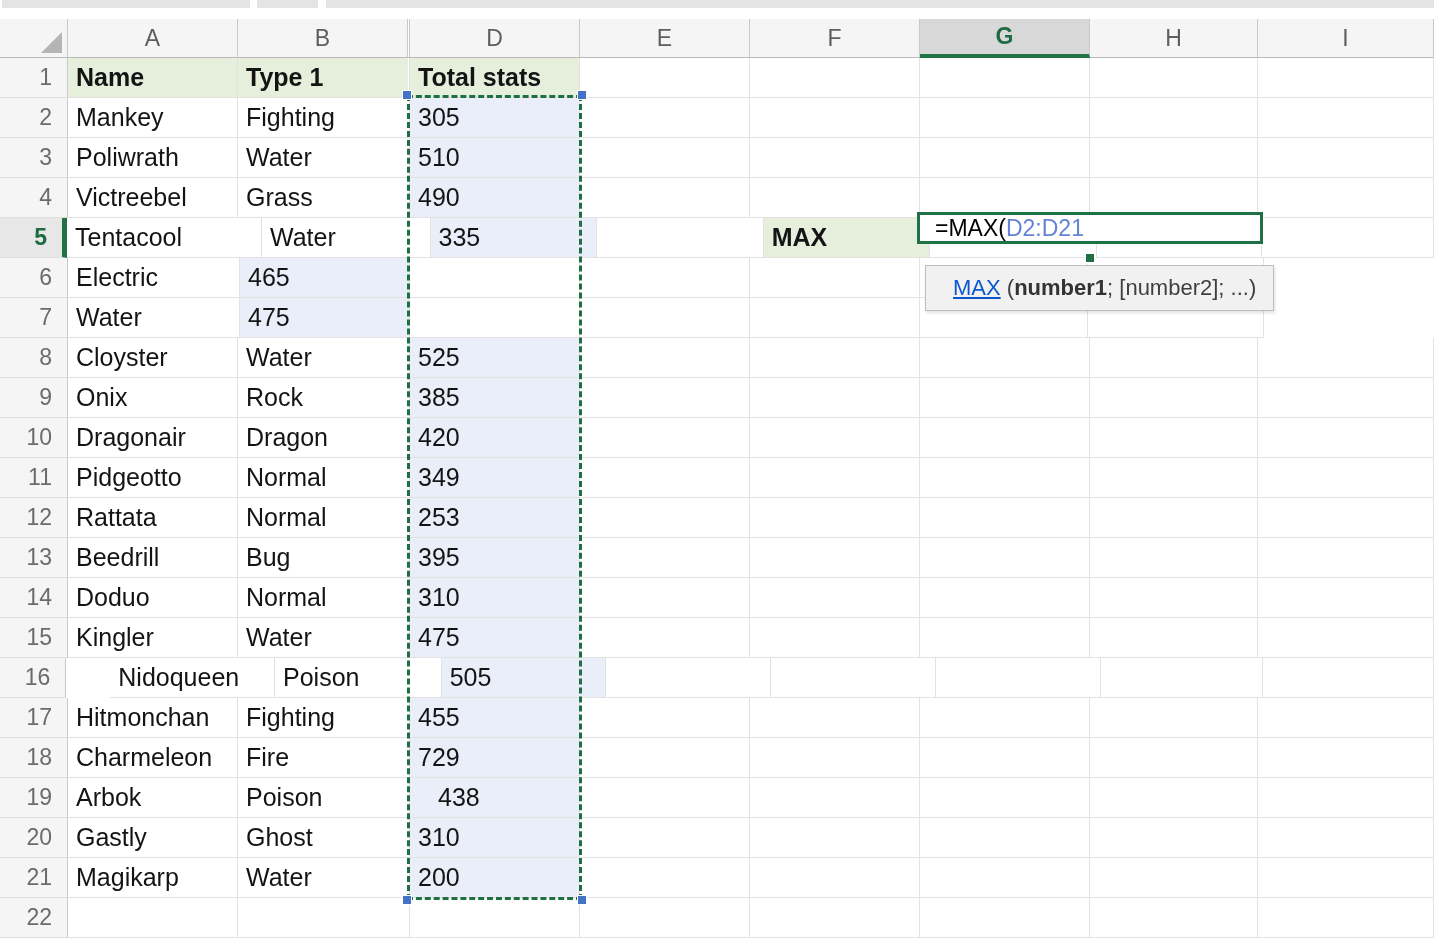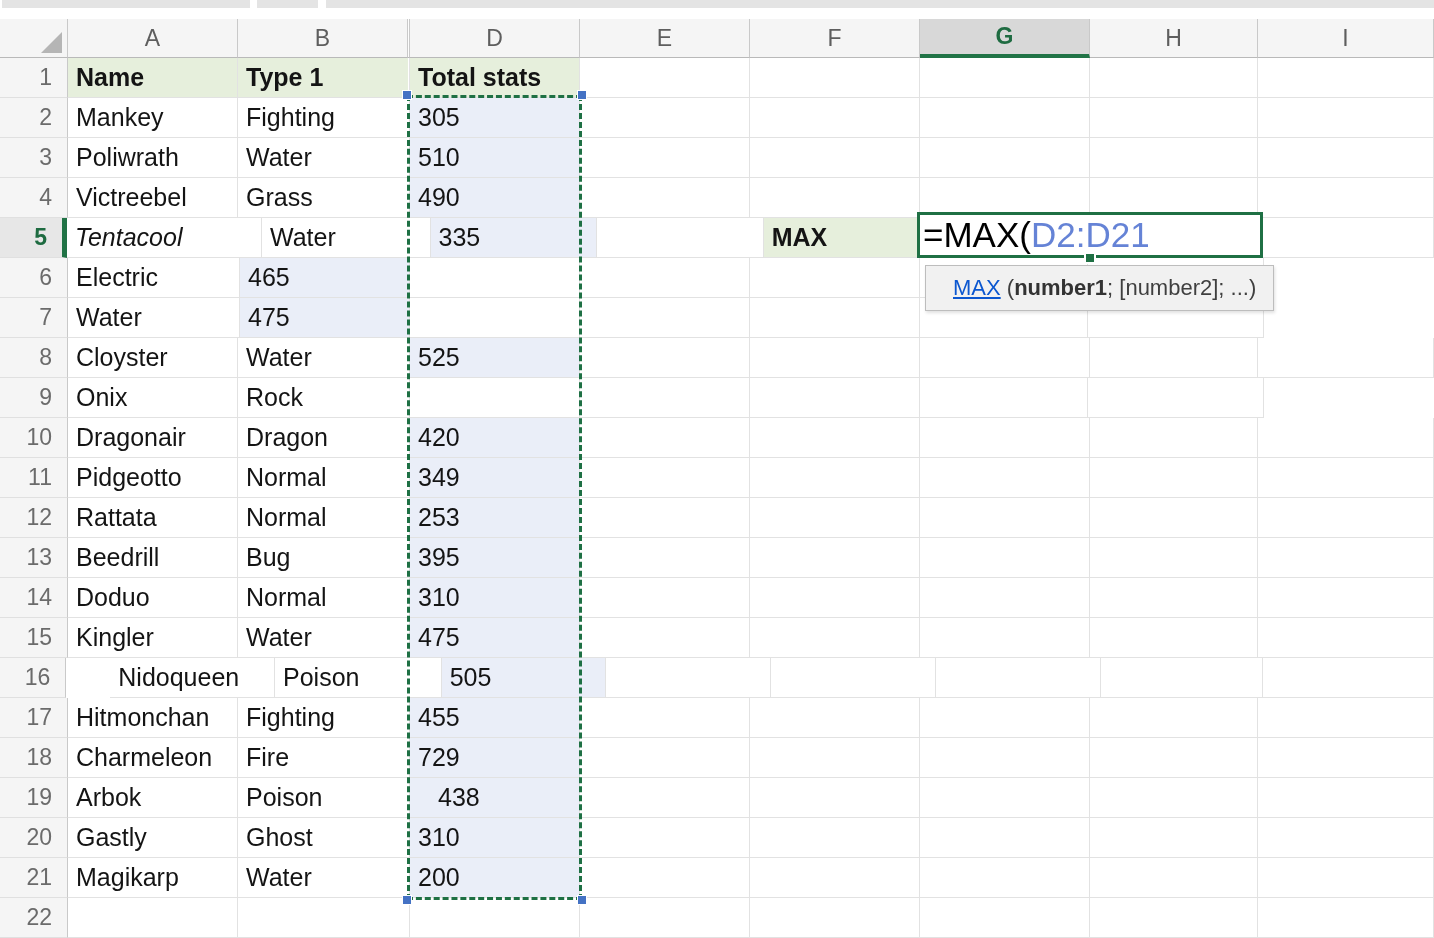--- a/index.html
+++ b/index.html
@@ -41,23 +41,23 @@
   .sel{background:#EAEEF8;}
   .maxlabel{background:#E6EFDC;font-weight:700;}
   
   .marquee{position:absolute;left:407px;top:95px;width:175px;height:805px;
       border:3px dashed #1E7044;box-sizing:border-box;pointer-events:none;z-index:5;}
   .handle{position:absolute;width:10px;height:10px;background:#4472C4;
       border:1px solid #fff;box-sizing:border-box;z-index:6;}
   .h-tl{left:402px;top:90px;} .h-tr{left:577px;top:90px;}
   .h-bl{left:402px;top:895px;} .h-br{left:577px;top:895px;}
   
-  .editbox{position:absolute;left:917px;top:212px;width:346px;height:46px;background:#fff;
+  .editbox{position:absolute;left:917px;top:212px;width:346px;height:32px;background:#fff;
       border:3px solid #1F7044;box-sizing:border-box;display:flex;align-items:center;
-      padding-left:3px;font-size:35px;z-index:8;}
+      padding-left:15px;font-size:23px;z-index:8;}
   .fprefix{color:#000;}
   .fref{color:#6583D6;}
   .fillhandle{position:absolute;left:1084px;top:252px;width:12px;height:12px;
       background:#1F7044;border:2px solid #fff;box-sizing:border-box;z-index:9;}
   
   .tooltip{position:absolute;left:925px;top:265px;width:349px;height:46px;background:#F1F1F1;
       border:1px solid #BDBDBD;box-shadow:1px 2px 3px rgba(0,0,0,0.12);box-sizing:border-box;
       display:flex;align-items:center;padding-left:27px;font-size:22px;color:#3F3F3F;z-index:10;}
   .fnlink{color:#0B57D0;text-decoration:underline;}
   .tt-b{font-weight:700;color:#333;}
@@ -130,21 +130,21 @@
         <div class="gap-b" style="width: 2px;"></div>
         <div class="cell sel" style="width: 170px;">490</div>
         <div class="cell" style="width: 170px;"></div>
         <div class="cell" style="width: 170px;"></div>
         <div class="cell" style="width: 170px;"></div>
         <div class="cell" style="width: 168px;"></div>
         <div class="cell" style="width: 176px;"></div>
       </div>
       <div class="row">
         <div class="rh active" style="width: 68px;">5</div>
-        <div class="cell" style="width: 199px; font-style: italic;">Tentacool</div>
+        <div class="cell" style="width: 199px;">Tentacool</div>
         <div class="cell nb" style="width: 170px;">Water</div>
         <div class="gap-b" style="width: 2px;"></div>
         <div class="cell sel" style="width: 170px;">335</div>
         <div class="cell" style="width: 170px;"></div>
         <div class="cell maxlabel" style="width: 170px;">MAX</div>
         <div class="cell" style="width: 170px;"></div>
         <div class="cell" style="width: 168px;"></div>
         <div class="cell" style="width: 176px;"></div>
       </div>
       <div class="row">
@@ -179,20 +179,21 @@
         <div class="cell" style="width: 170px;"></div>
         <div class="cell" style="width: 170px;"></div>
         <div class="cell" style="width: 168px;"></div>
         <div class="cell" style="width: 176px;"></div>
       </div>
       <div class="row">
         <div class="rh" style="width: 68px;">9</div>
         <div class="cell" style="width: 170px;">Onix</div>
         <div class="cell nb" style="width: 170px;">Rock</div>
         <div class="gap-b" style="width: 2px;"></div>
+        <div class="cell sel" style="width: 170px;">385</div>
         <div class="cell" style="width: 170px;"></div>
         <div class="cell" style="width: 170px;"></div>
         <div class="cell" style="width: 170px;"></div>
         <div class="cell" style="width: 168px;"></div>
         <div class="cell" style="width: 176px;"></div>
       </div>
       <div class="row">
         <div class="rh" style="width: 68px;">10</div>
         <div class="cell" style="width: 170px;">Dragonair</div>
         <div class="cell nb" style="width: 170px;">Dragon</div>

